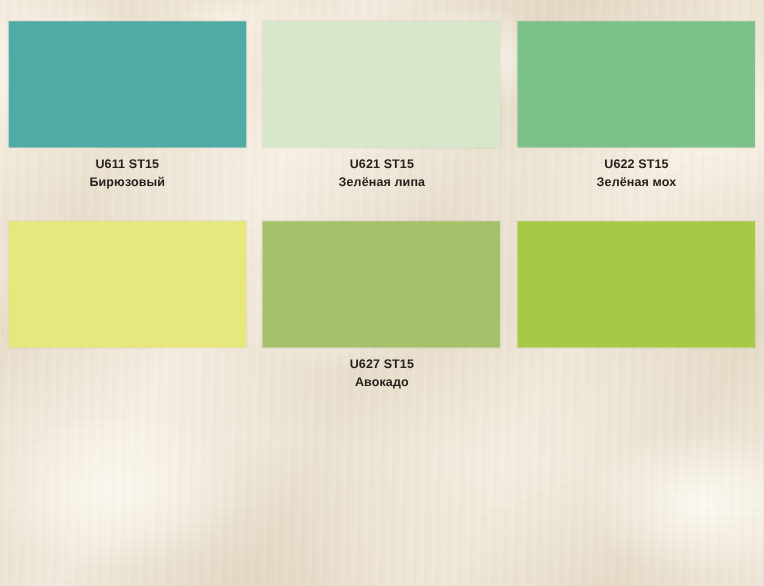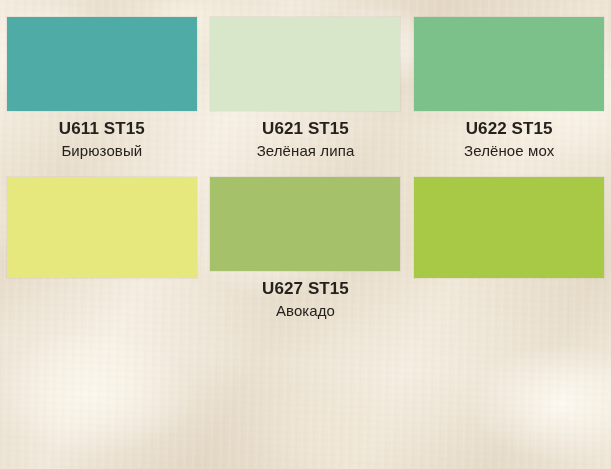--- a/index.html
+++ b/index.html
@@ -76,30 +76,30 @@
     box-shadow:0 0 0 1px rgba(0,0,0,.04);
   }
 
   .swatch-labels {
     margin-top:8px;
     text-align:center;
     line-height:1.18;
   }
 
   .swatch-code {
-    font-size:17px;
+    font-size:10px;
     font-weight:bold;
     color:#25211c;
     letter-spacing:.1px;
     white-space:nowrap;
   }
 
   .swatch-name {
-    font-size:15px;
-    font-weight:normal;
+    font-size:10px;
+    font-weight:bold;
     color:#25211c;
     letter-spacing:.1px;
     white-space:nowrap;
     margin-top:3px;
   }
 
   
   #swatch-grid .swatch-cell:nth-child(n+7) .swatch-chip { height:100px; }
 </style>
 </head>
@@ -120,21 +120,21 @@
       <div class="swatch-chip" style="background-color: rgb(216, 230, 202);"></div>
       <div class="swatch-labels">
         <div class="swatch-code">U621 ST15</div>
         <div class="swatch-name">Зелёная липа</div>
       </div>
     </div>
     <div class="swatch-cell">
       <div class="swatch-chip" style="background-color: rgb(124, 192, 138);"></div>
       <div class="swatch-labels">
         <div class="swatch-code">U622 ST15</div>
-        <div class="swatch-name">Зелёное мох</div>
+        <div class="swatch-name">Зелёная мох</div>
       </div>
     </div>
     <div class="swatch-cell">
       <div class="swatch-chip" style="background-color: rgb(230, 231, 124);"></div>
     </div>
     <div class="swatch-cell">
       <div class="swatch-chip" style="background-color: rgb(165, 193, 105);"></div>
       <div class="swatch-labels">
         <div class="swatch-code">U627 ST15</div>
         <div class="swatch-name">Авокадо</div>

